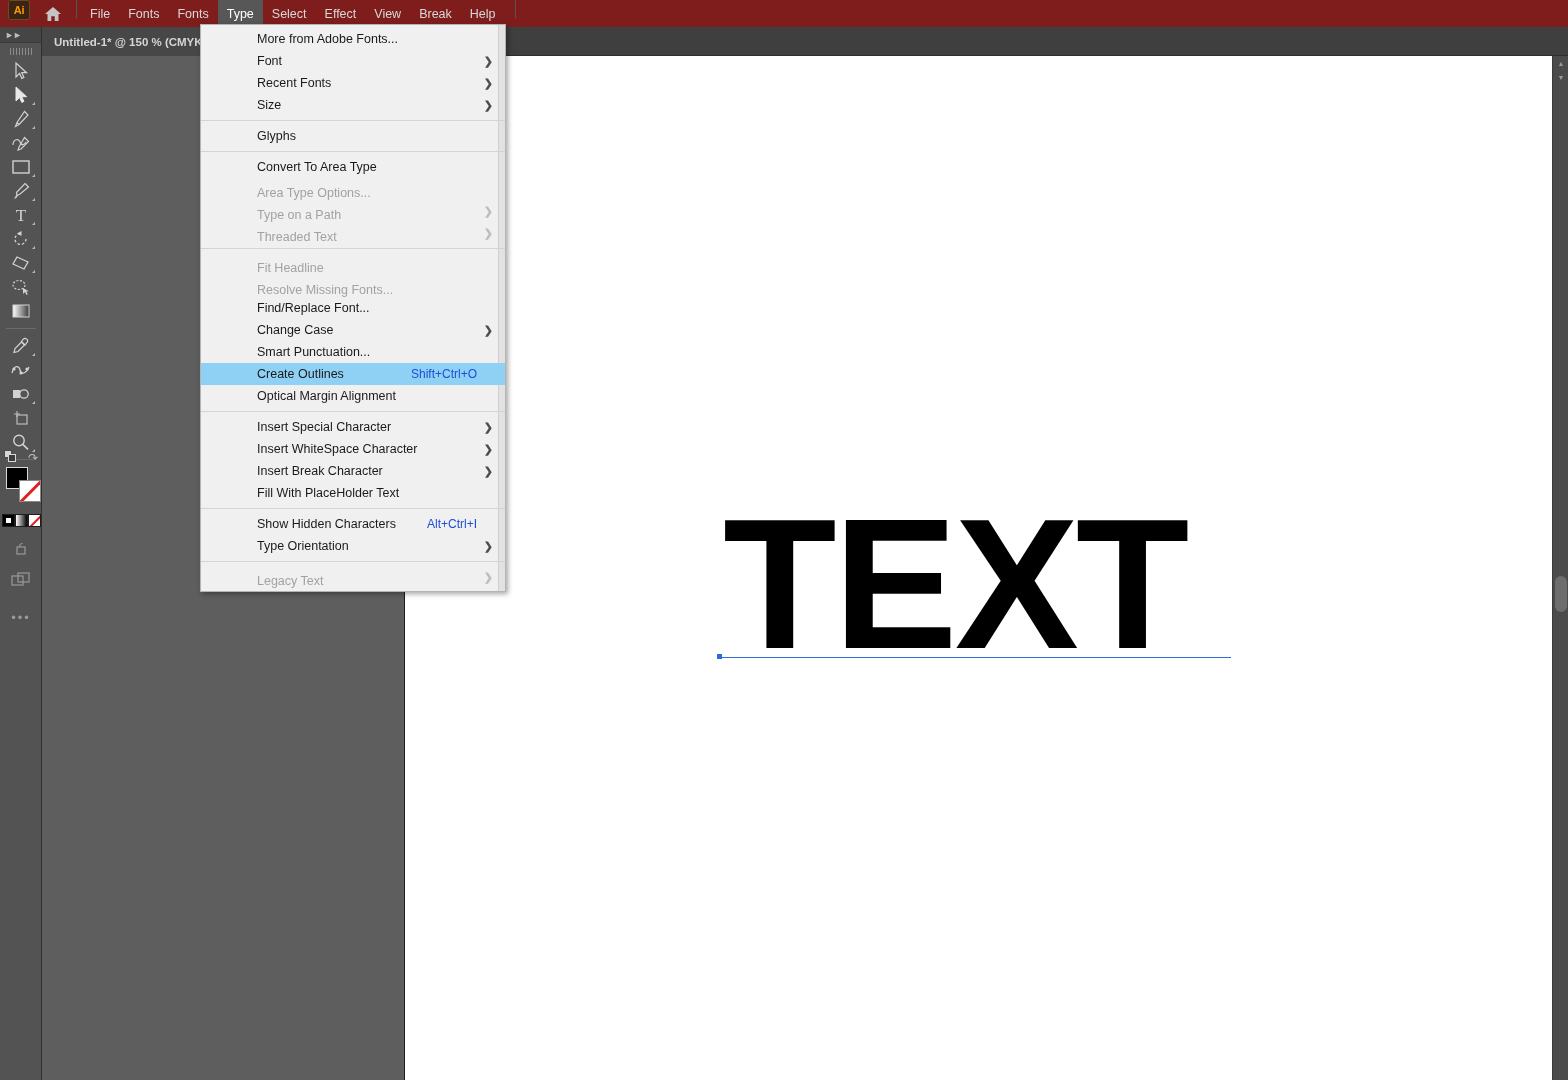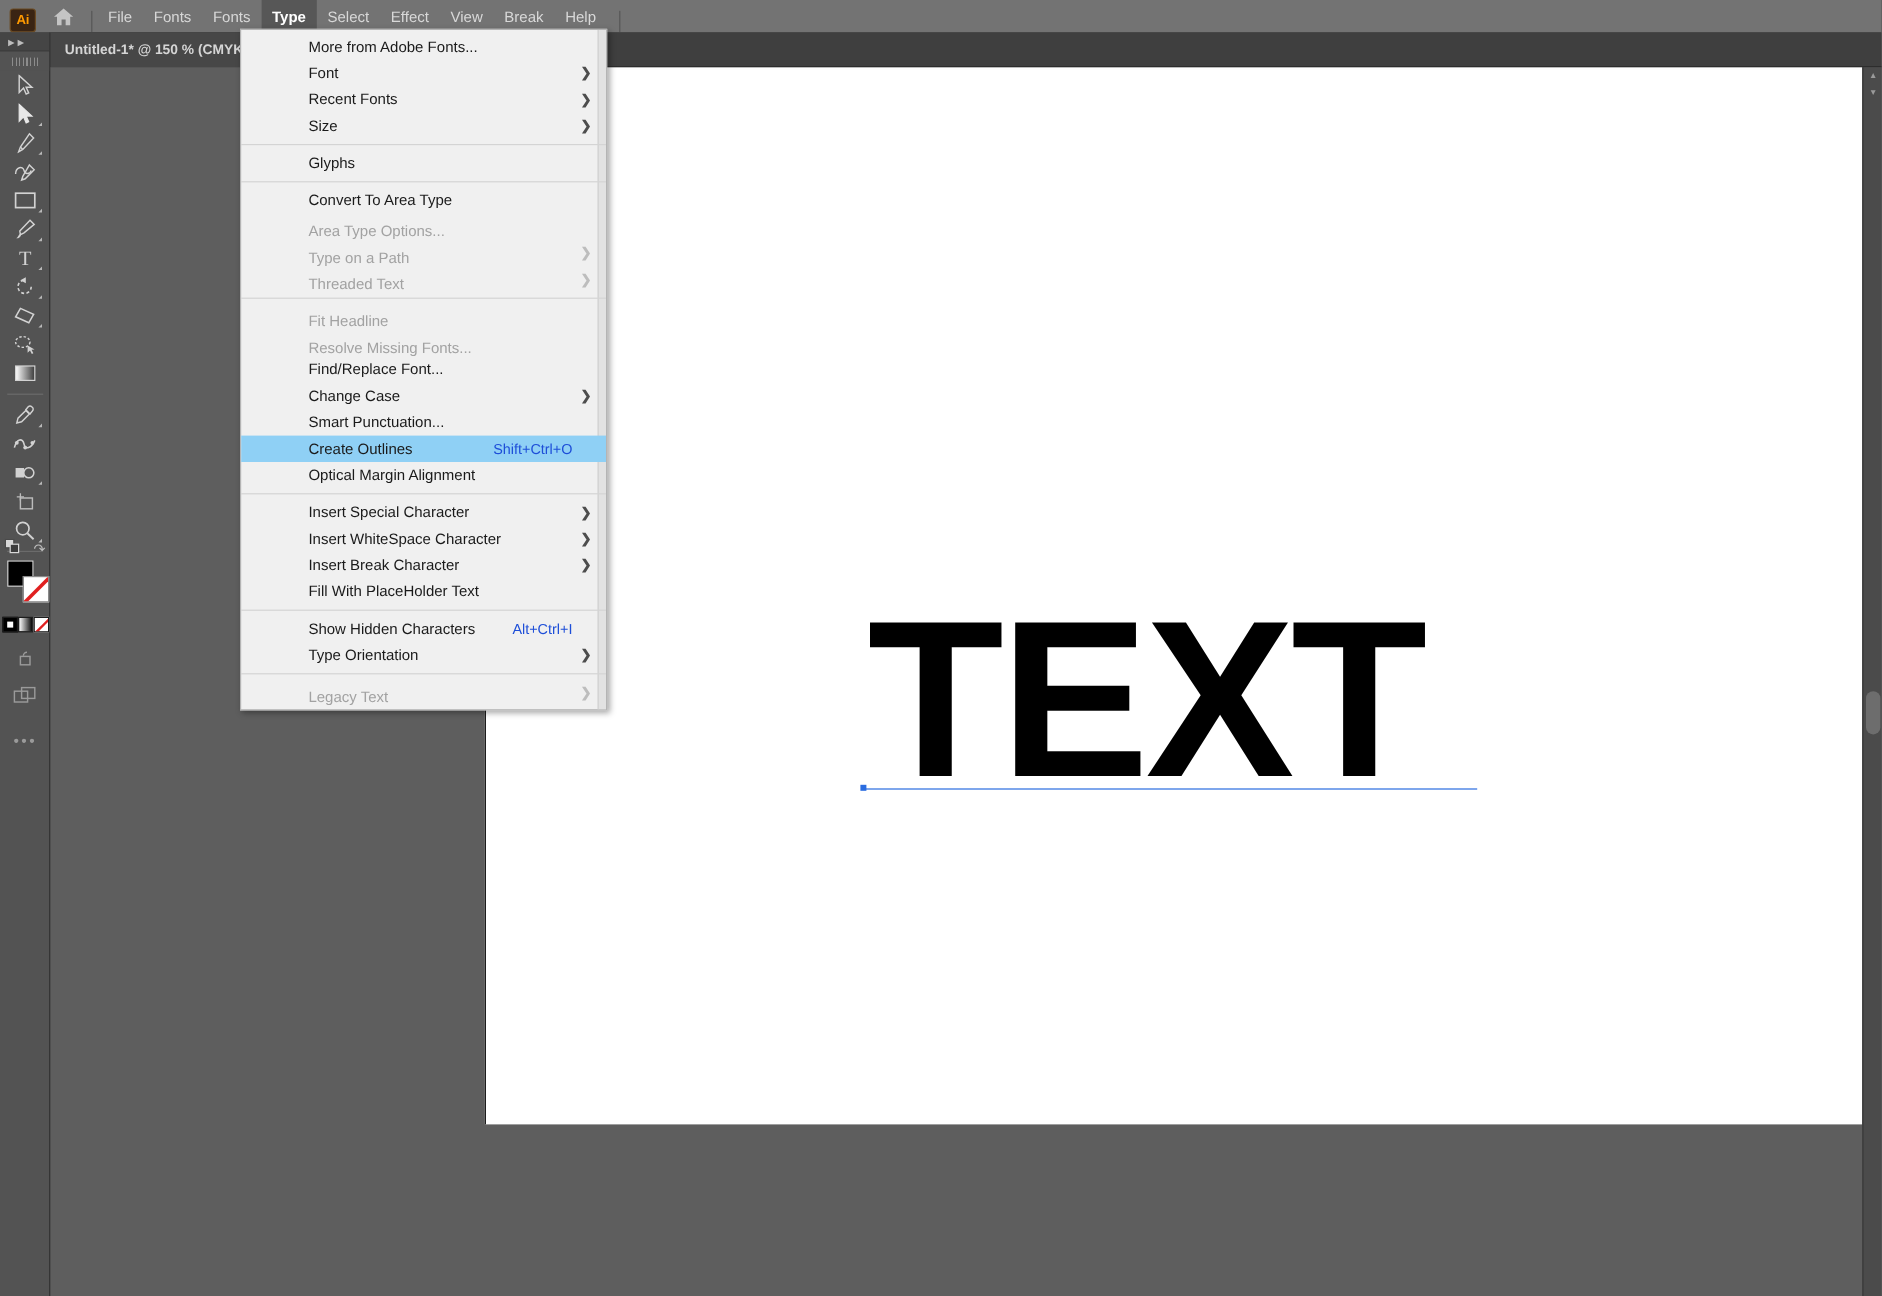--- a/index.html
+++ b/index.html
@@ -11,22 +11,22 @@
   }
   #app {
     position: relative;
     width: 1568px; height: 1080px;
   }
 
   
   #menubar {
     position: absolute; left: 0; top: 0;
     width: 1568px; height: 27px;
-    background: #737373;
-    display: flex; align-items: flex-end;
+    background: #7f1d1d;
+    display: flex; align-items: flex-start;
   }
   .ai-logo {
     width: 22px; height: 20px;
     margin-left: 8px;
     background: #3a2413;
     border: 1px solid #6b4a22;
     border-radius: 3px;
     color: #ff9a00;
     font-size: 11px; font-weight: bold;
     display: flex; align-items: center; justify-content: center;
@@ -47,21 +47,20 @@
     padding: 0 9px;
     display: flex; align-items: center;
     color: #d8d8d8;
     font-size: 12.5px;
     cursor: default;
     white-space: nowrap;
   }
   .menu-item.active {
     background: #575757;
     color: #ffffff;
-    font-weight: bold;
   }
 
   
   #tabbar {
     position: absolute; left: 42px; top: 27px;
     width: 1526px; height: 29px;
     background: #3f3f3f;
     border-bottom: 1px solid #2d2d2d;
   }
   #doc-tab {
@@ -174,21 +173,21 @@
 
   
   #canvas {
     position: absolute; left: 42px; top: 56px;
     width: 1510px; height: 1024px;
     background: #5e5e5e;
     overflow: hidden;
   }
   #artboard {
     position: absolute; left: 362px; top: 0px;
-    width: 1148px; height: 881px;
+    width: 1148px; height: 1024px;
     background: #ffffff;
     border-left: 1px solid #1c1c1c;
   }
   #text-art {
     position: absolute;
     left: 318px; top: 435px;
     color: #000000;
     font-family: "Liberation Sans", sans-serif;
     font-weight: bold;
     font-size: 186px;

